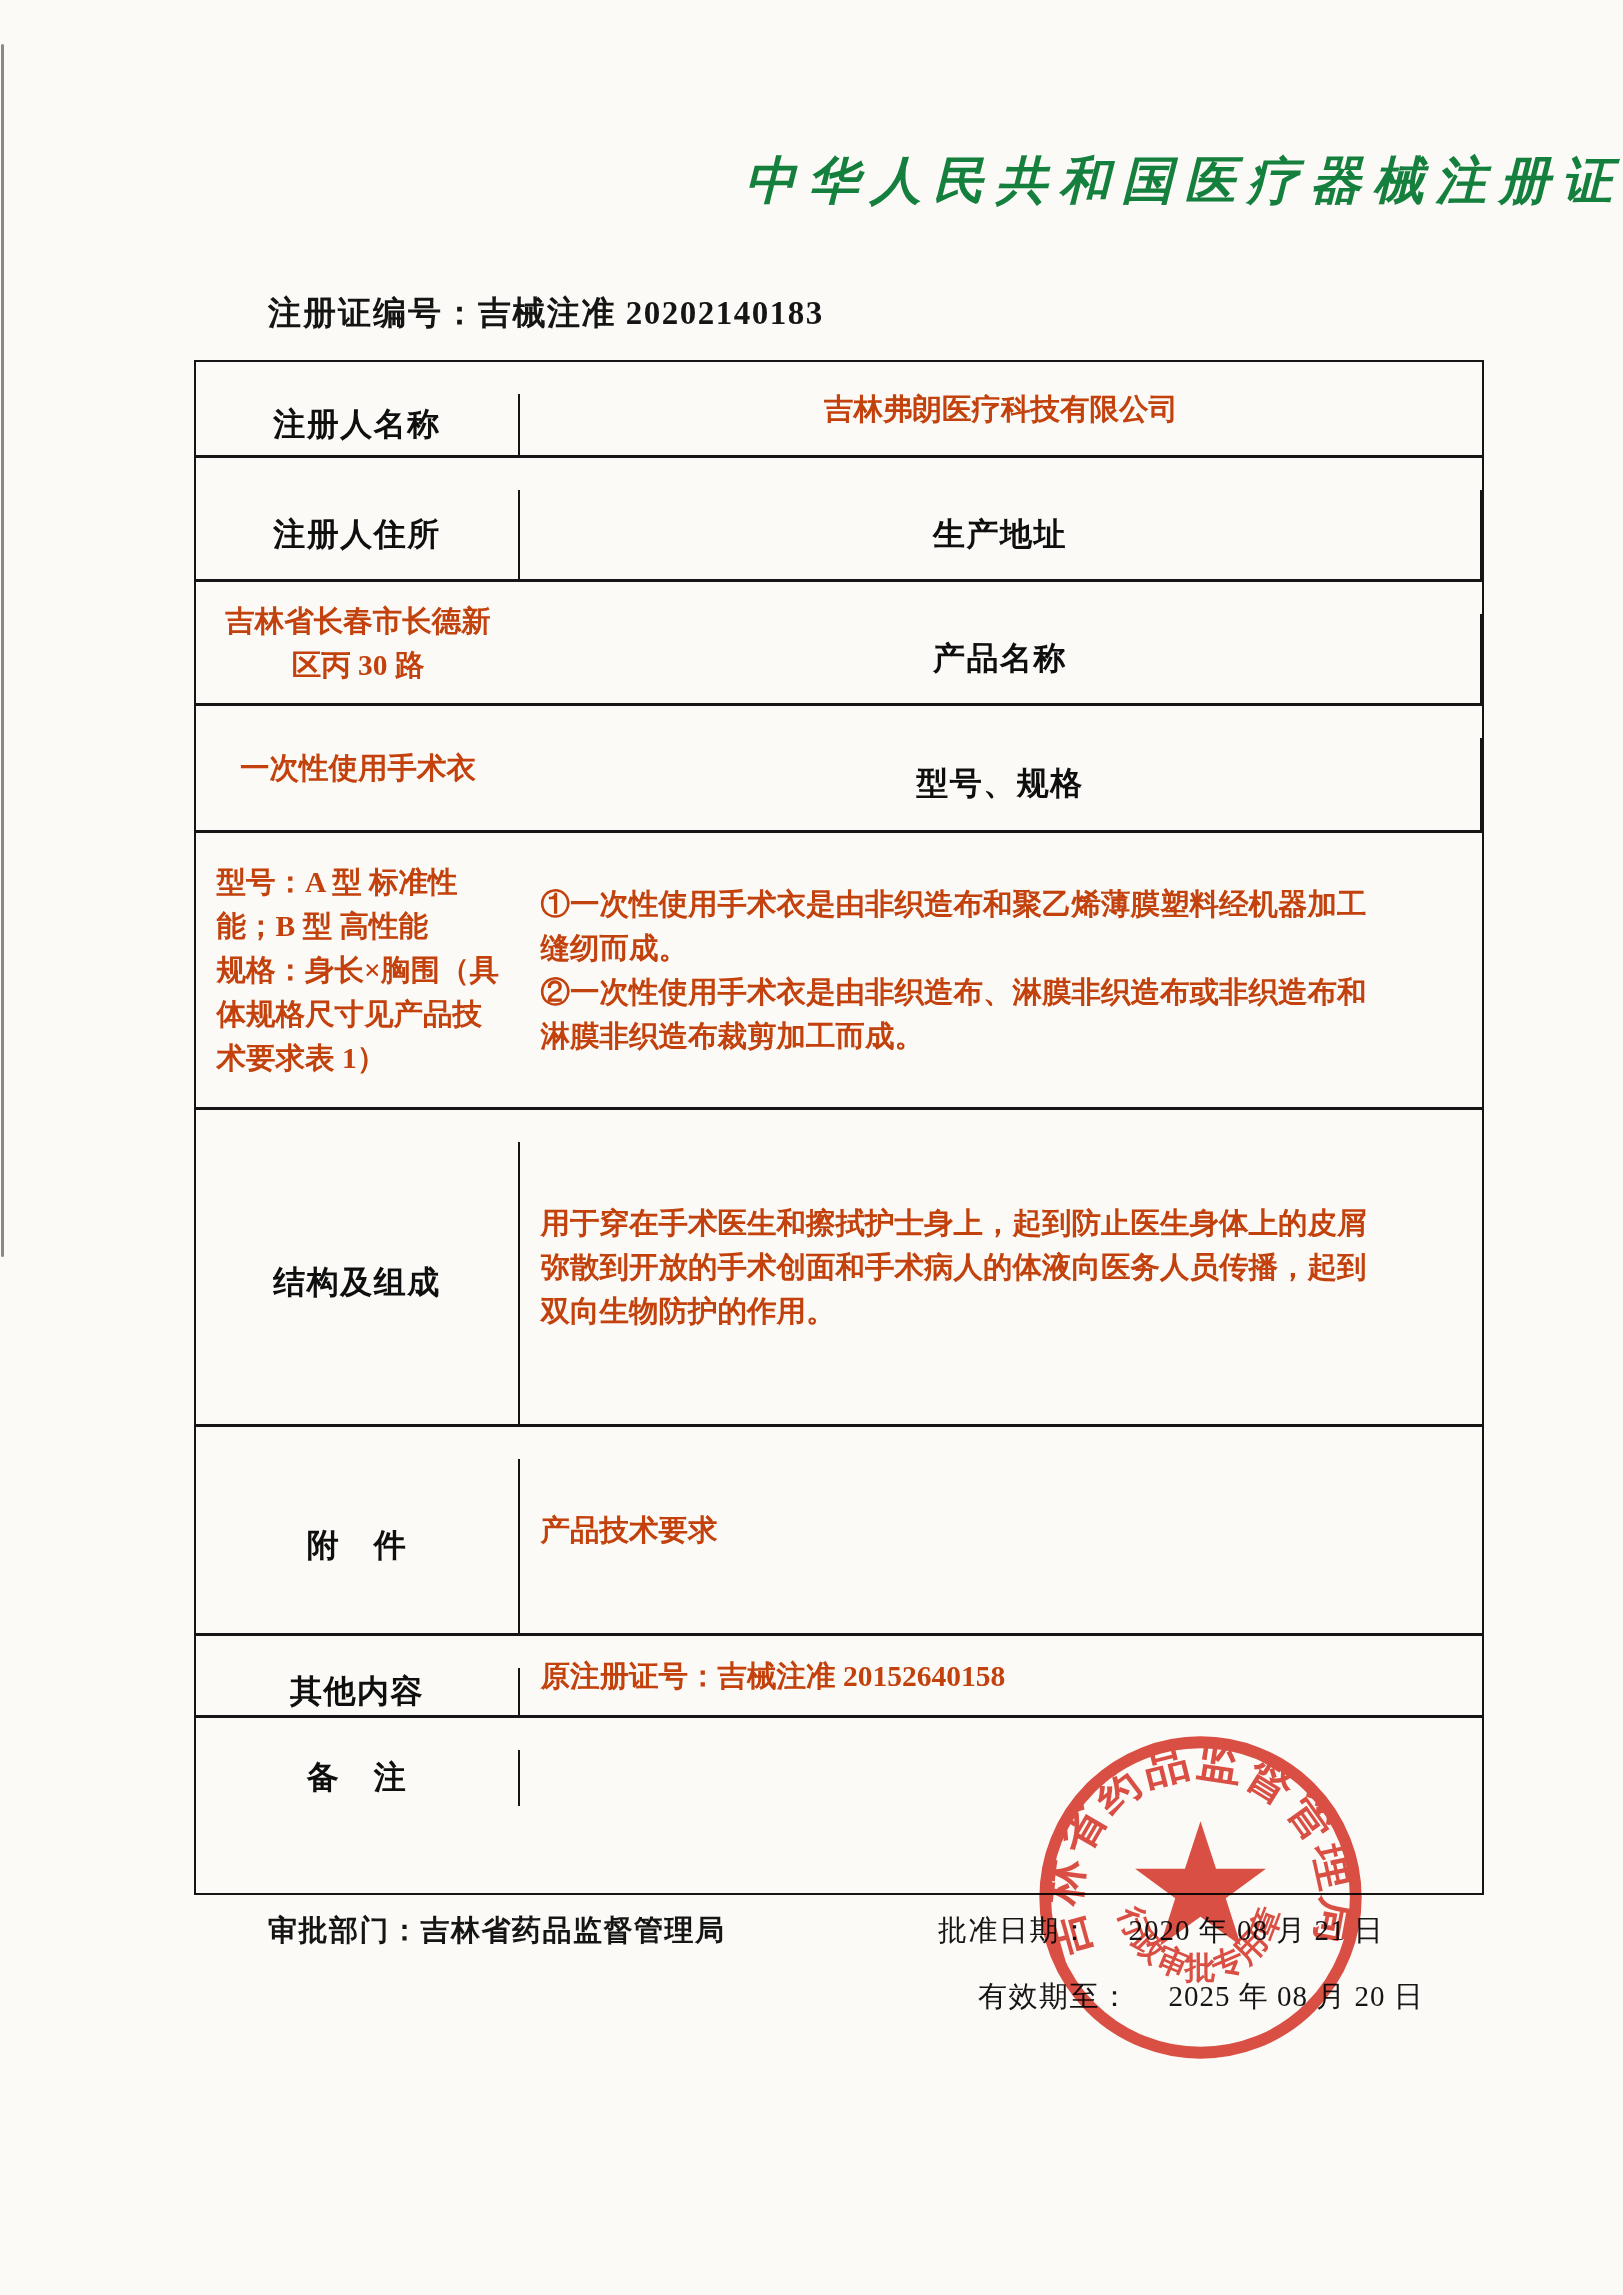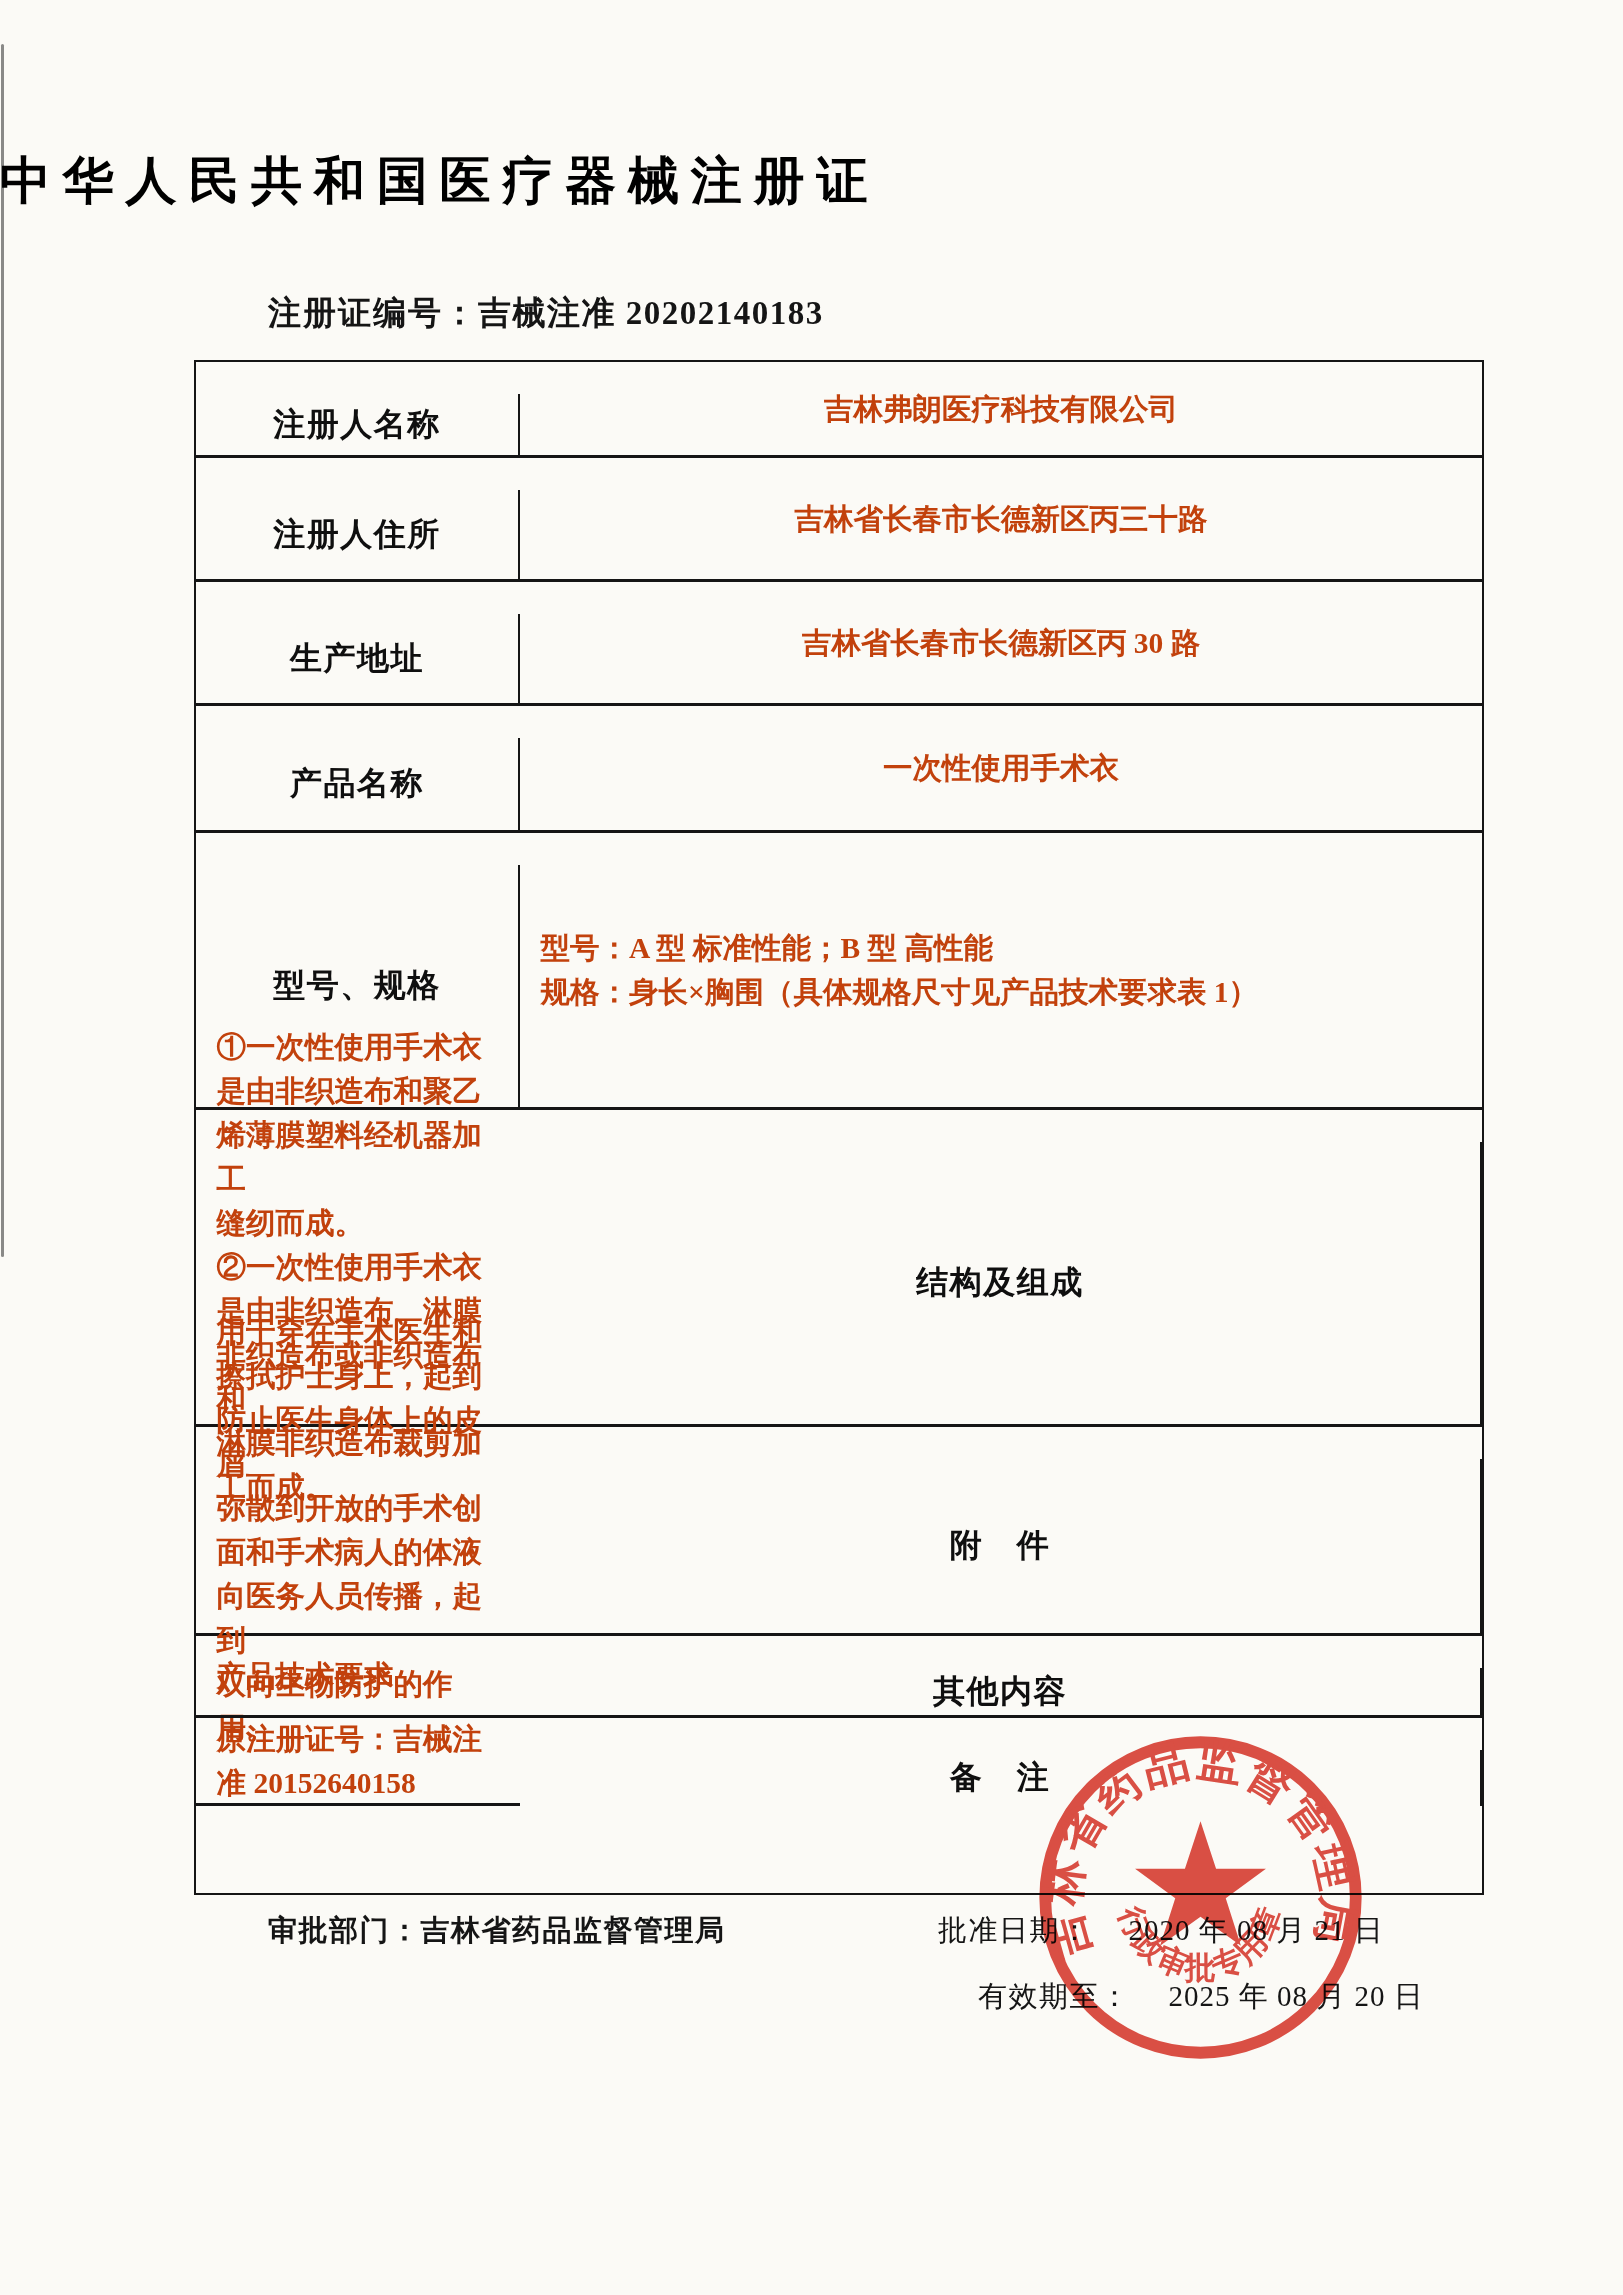--- a/index.html
+++ b/index.html
@@ -10,24 +10,25 @@
     color:#151515;
     font-family:"Liberation Serif", serif;
     overflow:hidden;
   }
   .scan-edge {
     position:absolute; left:1px; top:44px; width:2.9px; height:1213px;
     background:#2b2b2b; opacity:.55; border-radius:1.5px;
   }
   .doc-title {
     position:absolute; top:147px; left:0; width:100%;
-    text-align:left;
+    text-align:right;
     font-family:"Liberation Sans", sans-serif;
     font-weight:800; font-size:51px; letter-spacing:11.8px;
-    color:#000000;
+    color:#15803d;
+    font-style:italic;
   }
   .cert-line {
     position:absolute; left:268px; top:294px;
     font-size:33px; line-height:37px; white-space:nowrap;
   }
   .cert-line .lab {
     font-family:"Liberation Sans", sans-serif; font-weight:700; letter-spacing:2px;
   }
   .cert-line .val {
     font-family:"Liberation Serif", serif; font-weight:700; letter-spacing:1.5px;
@@ -89,21 +90,20 @@
 
 <div class="cert-line">
   <span class="lab">注册证编号：</span><span class="val">吉械注准 20202140183</span>
 </div>
 
 <div class="reg-table">
   <div class="cell lab-cell bb">注册人名称</div>
   <div class="cell val-cell bb v-center">吉林弗朗医疗科技有限公司</div>
 
   <div class="cell lab-cell bb">注册人住所</div>
-  <div class="cell val-cell bb v-center">吉林省长春市长德新区丙三十路</div>
 
   <div class="cell lab-cell bb">生产地址</div>
   <div class="cell val-cell bb v-center">吉林省长春市长德新区丙 30 路</div>
 
   <div class="cell lab-cell bb">产品名称</div>
   <div class="cell val-cell bb v-center">一次性使用手术衣</div>
 
   <div class="cell lab-cell bb">型号、规格</div>
   <div class="cell val-cell bb v-left">型号：A 型 标准性能；B 型 高性能
 规格：身长×胸围（具体规格尺寸见产品技术要求表 1）</div>

